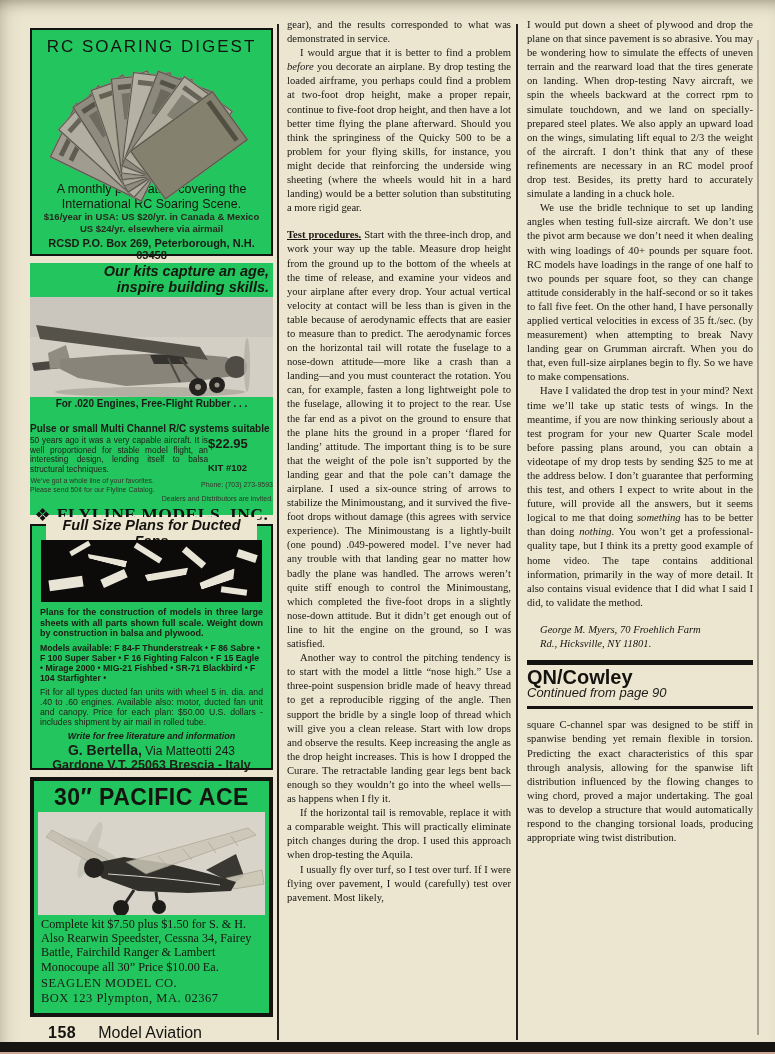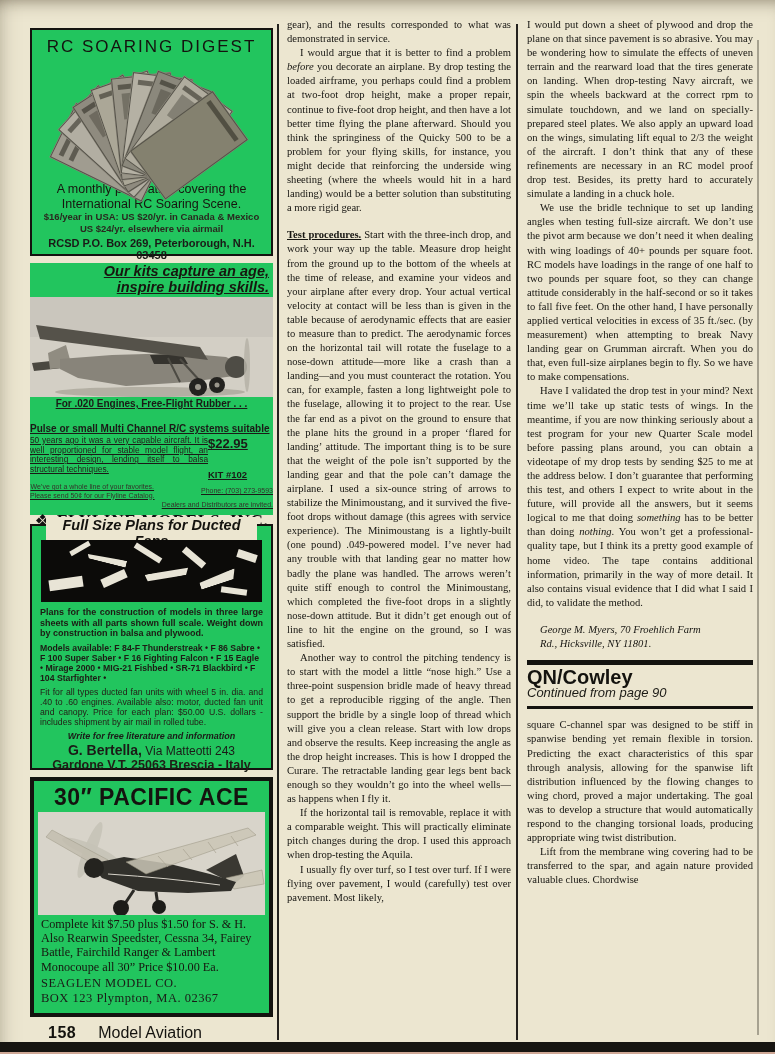--- a/index.html
+++ b/index.html
@@ -30,31 +30,31 @@
   .sheet:nth-child(6){transform:rotate(7deg);background:#b5b1a4;}
   .sheet:nth-child(7){transform:rotate(21deg);background:#8b887c;}
   .sheet:nth-child(8){transform:rotate(36deg);background:#b0ac9e;}
   .sheet:nth-child(9){transform:rotate(54deg);background:#84816f;}
   .sheet i{display:block;margin:6px 5px 0;height:5px;background:rgba(40,38,30,.55);}
   .sheet em{display:block;margin:4px 8px 0;height:26px;background:rgba(50,46,38,.35);}
   .rcsd-line12{font-size:12.5px;line-height:14.5px;color:#17160f;}
   .rcsd-line34{font-size:9.5px;line-height:11.5px;font-weight:700;color:#2a281f;}
   .rcsd-addr{font-size:11px;font-weight:700;margin-top:3px;}
   
-  .ad-flyline{margin-top:7px;height:252px;position:relative;text-decoration:underline;}
+  .ad-flyline{margin-top:7px;height:252px;position:relative;}
   .fly-tag{font-style:italic;font-weight:700;font-size:14.5px;line-height:16px;text-align:right;padding-right:4px;color:#17160f;}
   .fly-photo{width:243px;height:100px;margin-top:2px;}
   .fly-title{font-weight:700;font-style:italic;font-size:18.5px;margin:1px 0 0;color:#14130f;}
   .fly-sub1{text-align:center;font-weight:700;font-size:10px;margin-top:1px;}
   .fly-sub2{text-align:left;font-weight:700;font-size:10px;margin-top:14px;}
   .fly-bodyrow{display:flex;margin-top:2px;}
   .fly-body{width:178px;font-size:8.3px;line-height:9.6px;text-align:justify;color:#23211a;}
   .fly-price{width:62px;text-align:left;}
   .fly-price b{display:block;font-size:13px;}
-  .fly-kit{display:block;font-size:9.5px;font-weight:700;margin-top:18px;}
+  .fly-kit{display:block;font-size:9.5px;font-weight:700;margin-top:11px;}
   .fly-smallrow{display:flex;justify-content:space-between;margin-top:3px;}
   .fly-small{font-size:7px;line-height:8.5px;text-align:center;color:#35332a;}
   .fly-phone{font-size:7px;color:#35332a;margin-top:4px;}
   .fly-dealers{font-size:7px;text-align:right;color:#35332a;margin-top:1px;}
   .fly-logorow{display:flex;align-items:center;justify-content:center;gap:6px;margin-top:2px;}
   .fly-glyph{font-size:18px;line-height:18px;color:#111;}
   .fly-co{font-family:"Liberation Serif", serif;font-weight:700;font-size:17.5px;letter-spacing:.5px;color:#111;}
   .fly-addr{text-align:center;font-weight:700;font-size:9.5px;margin-top:1px;}
   .fly-bar{height:7px;background:#151410;margin-top:3px;}
   
@@ -272,21 +272,20 @@
   <div class="col col3">
     <p>I would put down a sheet of plywood and drop the plane on that since pavement is so abrasive. You may be wondering how to simulate the effects of uneven terrain and the rearward load that the tires generate on landing. When drop-testing Navy aircraft, we spin the wheels backward at the correct rpm to simulate touchdown, and we land on specially-prepared steel plates. We also apply an upward load on the wings, simulating lift equal to 2/3 the weight of the aircraft. I don’t think that any of these refinements are necessary in an RC model proof drop test. Besides, its pretty hard to accurately simulate a landing in a chuck hole.</p>
     <p class="ind">We use the bridle technique to set up landing angles when testing full-size aircraft. We don’t use the pivot arm because we don’t need it when dealing with wing loadings of 40+ pounds per square foot. RC models have loadings in the range of one half to two pounds per square foot, so they can change attitude considerably in the half-second or so it takes to fall five feet. On the other hand, I have personally applied vertical velocities in excess of 35 ft./sec. (by measurement) when attempting to break Navy landing gear on Grumman aircraft. When you do that, even full-size airplanes begin to fly. So we have to make compensations.</p>
     <p class="ind"><span>Have I validated the drop test in your mind? Next time we’ll take up static tests of wings. In the meantime, if you are now thinking seriously about a test program for your new Quarter Scale model before passing plans around, you can obtain a videotape of my drop tests by sending $25 to me at the address below. I don’t guarantee that performing this test, and others I expect to write about in the future, will provide all the answers, but it seems logical to me that doing </span><span class="it">something</span><span> has to be better than doing </span><span class="it">nothing</span><span>. You won’t get a professional-quality tape, but I think its a pretty good example of home video. The tape contains additional information, primarily in the way of more detail. It also contains visual evidence that I did what I said I did, to validate the method.</span></p>
     <p class="byline ind"><span>George M. Myers, 70 Froehlich Farm</span><span class="bl2">Rd., Hicksville, NY 11801.</span></p>
     <div class="qnbox">
       <div class="qn-title">QN/Cowley</div>
       <div class="qn-sub">Continued from page 90</div>
     </div>
     <p>square C-channel spar was designed to be stiff in spanwise bending yet remain flexible in torsion. Predicting the exact characteristics of this spar through analysis, allowing for the spanwise lift distribution influenced by the flowing changes to wing chord, proved a major undertaking. The goal was to develop a structure that would automatically respond to the changing torsional loads, producing appropriate wing twist distribution.</p>
-    <p class="ind">Lift from the membrane wing covering had to be transferred to the spar, and again nature provided valuable clues. Chordwise</p>
   </div>
 
   <div class="footer">
     <b>158</b><span>Model Aviation</span>
   </div>
 
   <div class="botbar"></div>
   <div class="botpink"></div>
 </div>
 

